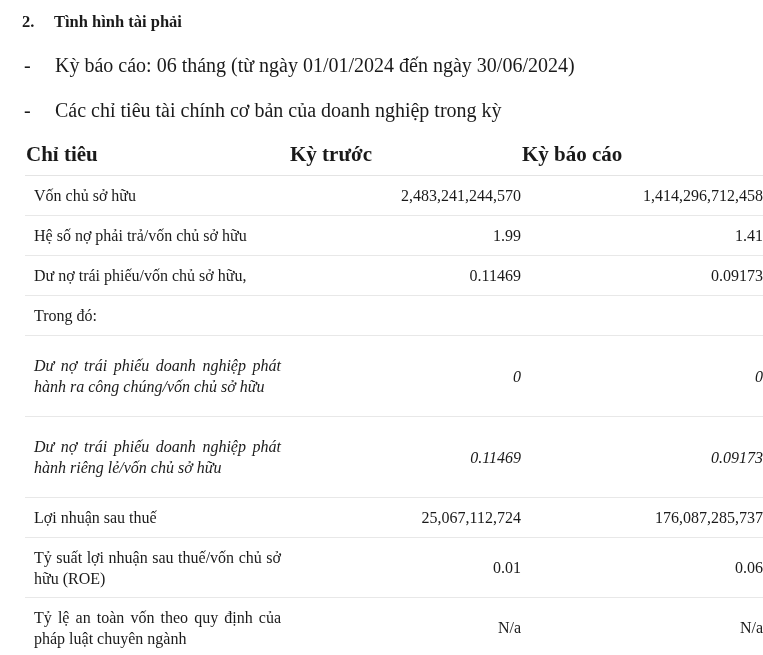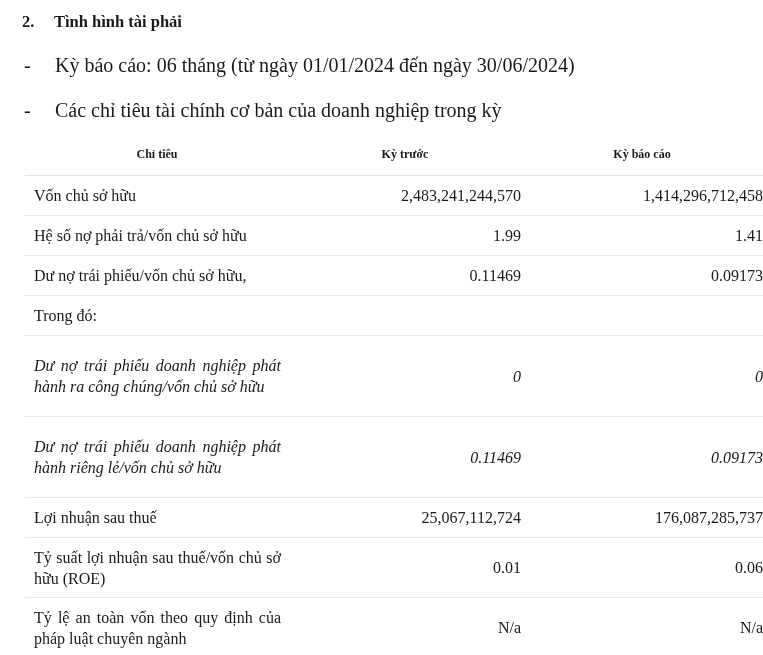--- a/index.html
+++ b/index.html
@@ -19,22 +19,22 @@
   .bullet .dash { display: inline-block; width: 31px; }
   .b1 { top: 54px; }
   .b2 { top: 99px; }
 
   table.fin {
     position: absolute; left: 25px; top: 133px;
     width: 738px; border-collapse: collapse;
     font-size: 16px;
   }
   table.fin th {
-    font-weight: bold; font-size: 12px; height: 40px;
-    text-align: center; vertical-align: middle;
+    font-weight: bold; font-size: 21px; height: 40px;
+    text-align: left; vertical-align: middle;
     border-bottom: 1px solid #e4e4e4;
   }
   table.fin td {
     vertical-align: middle;
     border-bottom: 1px solid #e8e8e8;
     line-height: 21px;
     padding: 0;
   }
   table.fin td.label { width: 245px; padding-left: 9px; padding-right: 8px; text-align: justify; }
   table.fin td.val { text-align: right; }

